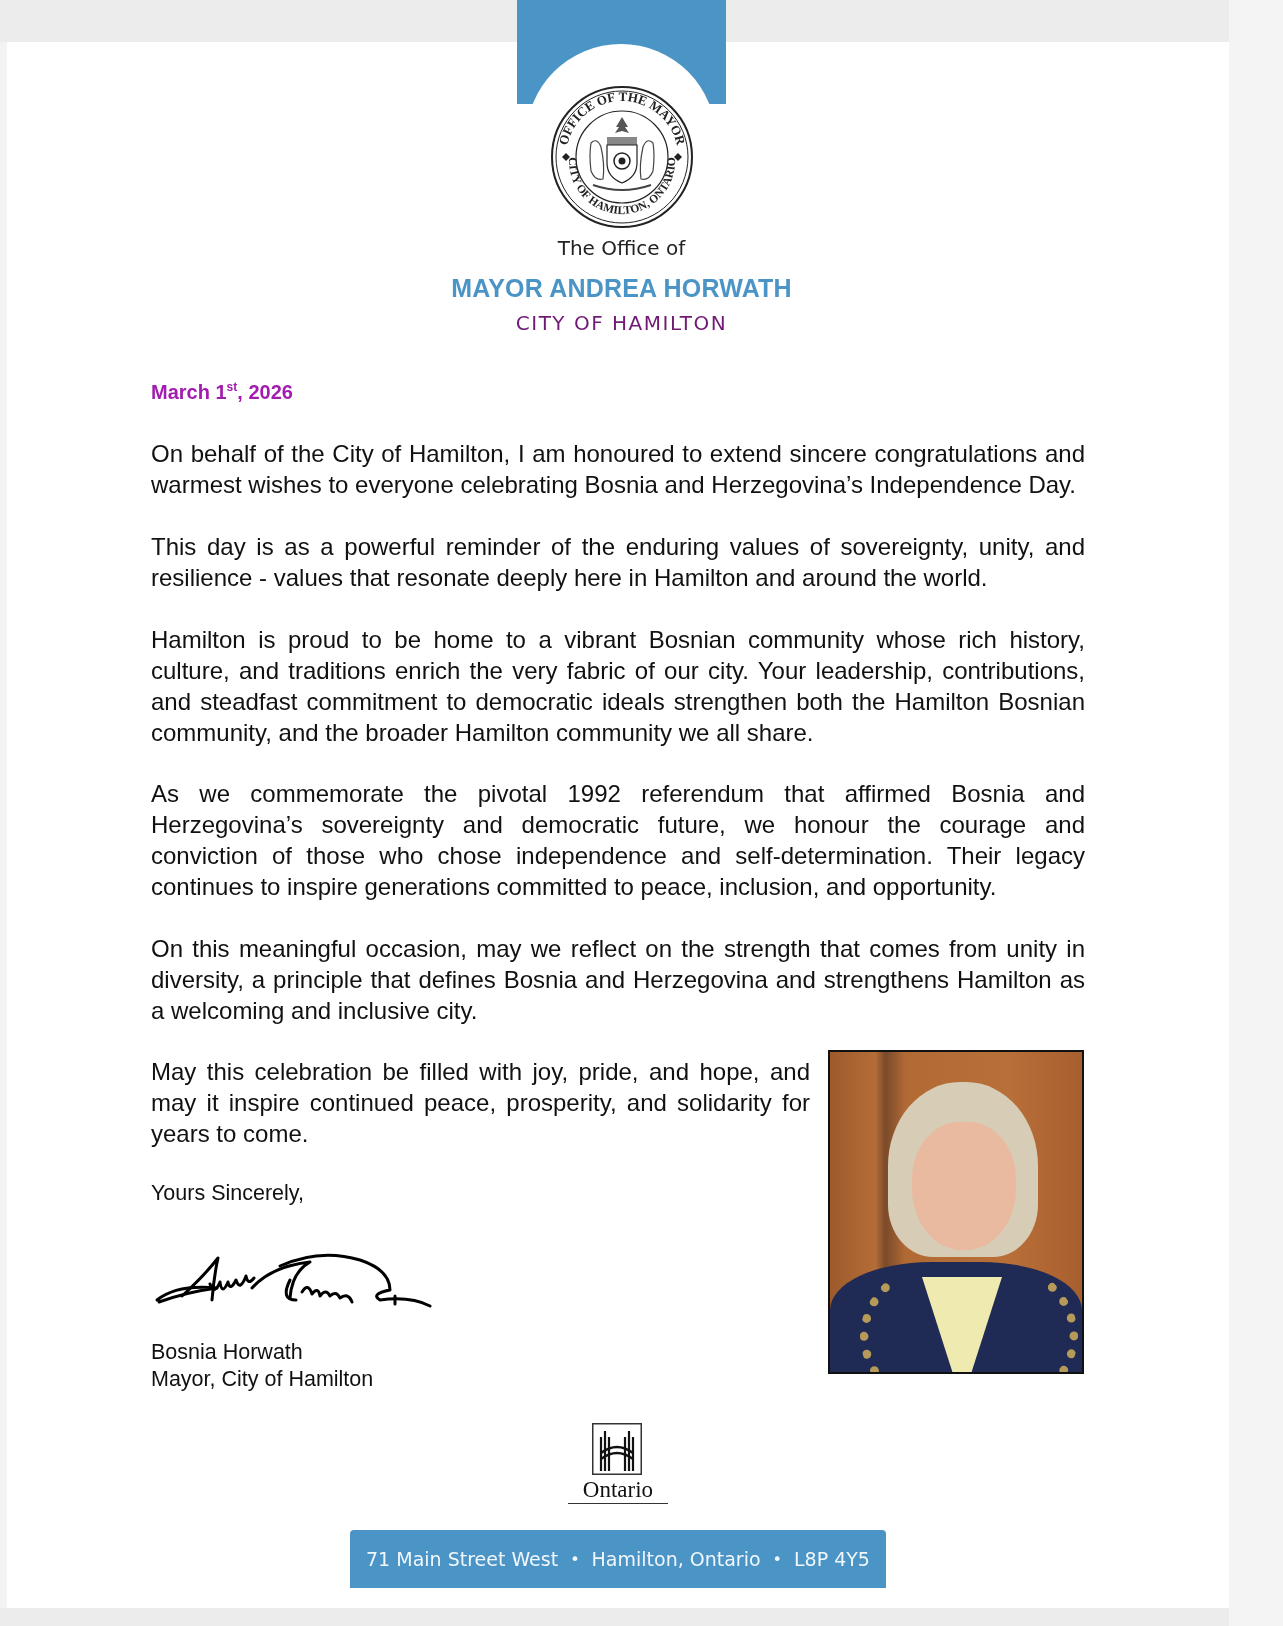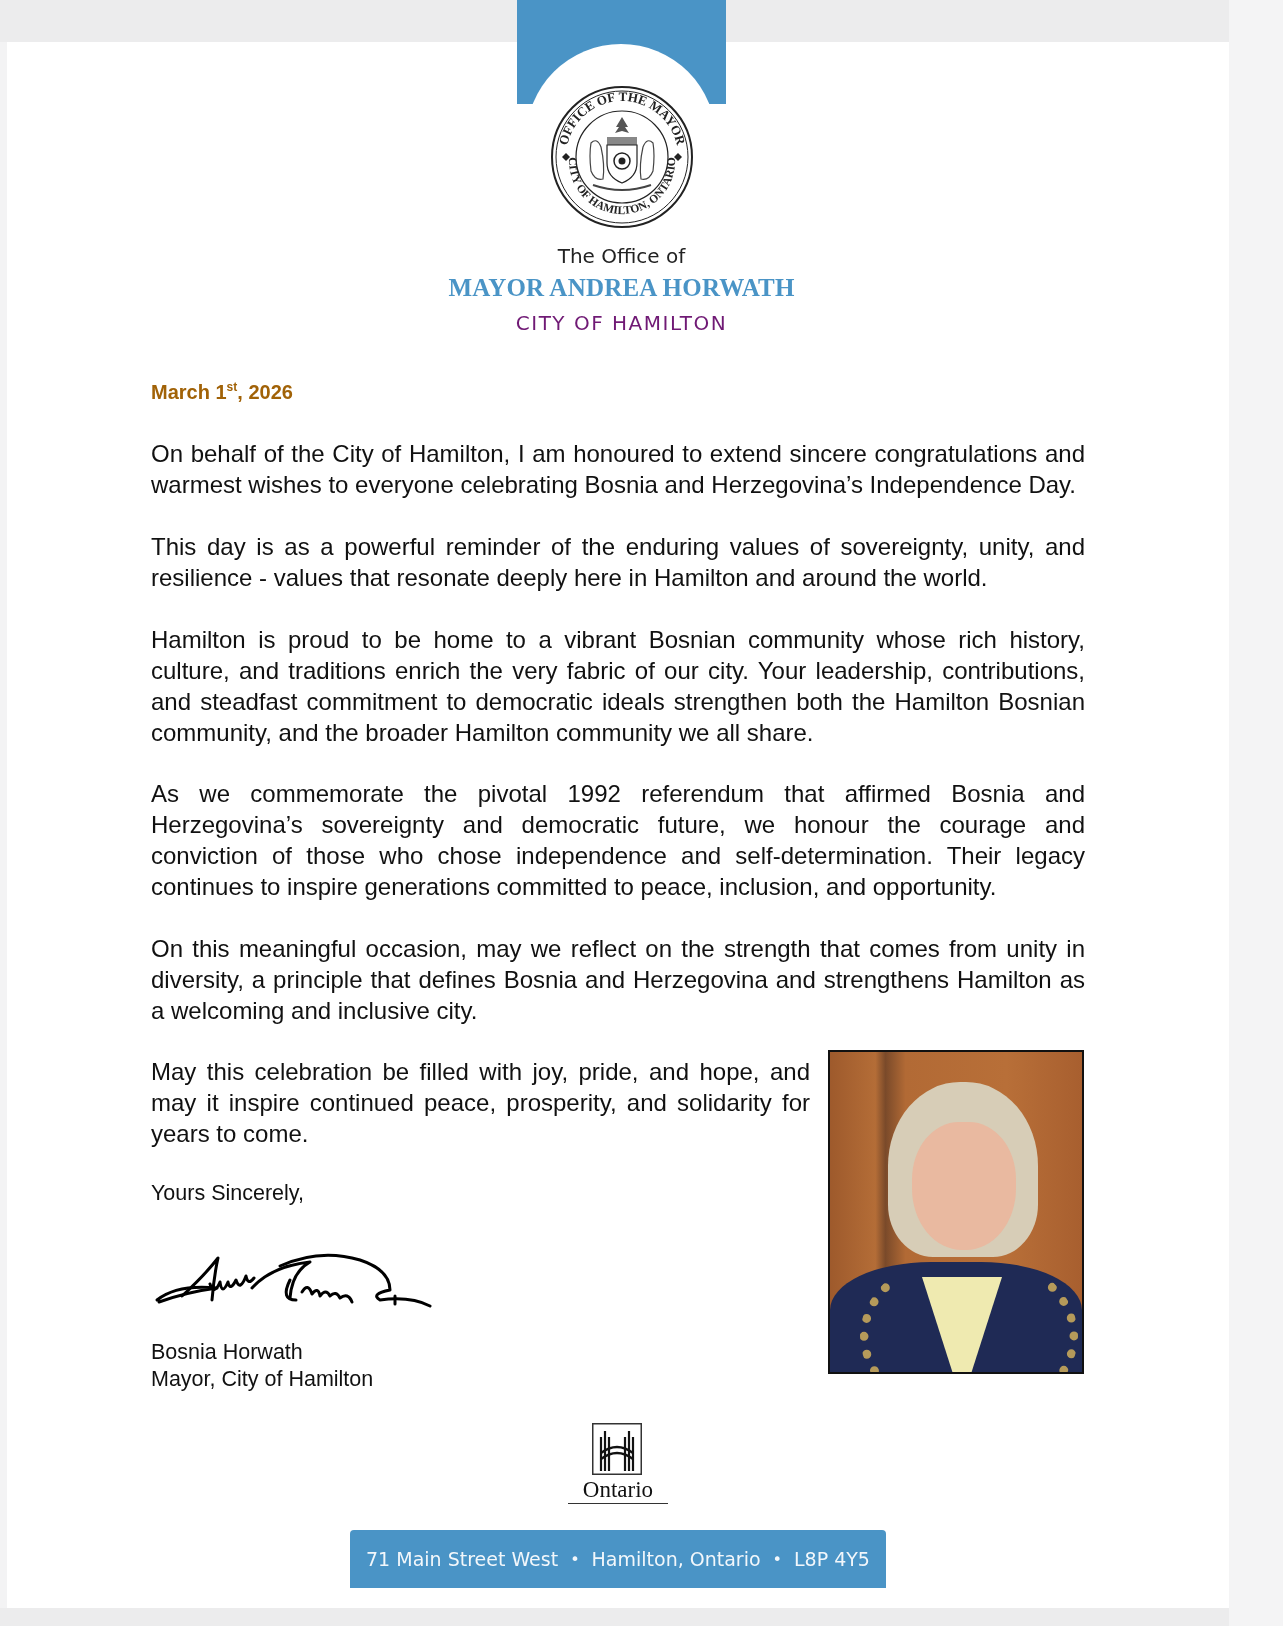--- a/index.html
+++ b/index.html
@@ -31,35 +31,35 @@
     overflow: hidden;
   }
   .header-tab::after {
     content: ""; position: absolute; left: 9px; top: 44px;
     width: 190px; height: 190px; border-radius: 50%; background: #fff;
   }
   .seal {
     position: absolute; left: 549px; top: 85px; width: 146px; height: 144px;
   }
   .office-of {
-    position: absolute; left: 0; top: 244px; width: 1243px; text-align: center;
+    position: absolute; left: 0; top: 236px; width: 1243px; text-align: center;
     font-family: "DejaVu Sans", sans-serif; font-size: 20px; color: #222;
   }
   .mayor-name {
     position: absolute; left: 0; top: 274px; width: 1243px; text-align: center;
-    font-family: Liberation Serif, serif; font-weight: bold; font-size: 25px;
+    font-family: Liberation Sans, sans-serif; font-weight: bold; font-size: 25px;
     color: #4a94c6; letter-spacing: 0.2px;
   }
   .city-name {
     position: absolute; left: 0; top: 311px; width: 1243px; text-align: center;
     font-family: "DejaVu Sans", sans-serif; font-size: 20px; color: #701a75; letter-spacing: 1.5px;
   }
   .date {
     position: absolute; left: 151px; top: 380px;
-    font-weight: bold; font-size: 20px; color: #a16207;
+    font-weight: bold; font-size: 20px; color: #a21caf;
   }
   .date sup { font-size: 12px; }
   .para {
     position: absolute; left: 151px; width: 934px;
     font-size: 24px; line-height: 31px; text-align: justify; color: #111;
   }
   .para.narrow { width: 659px; }
   .closing { position: absolute; left: 151px; top: 1181px; font-size: 21.5px; }
   .signature { position: absolute; left: 152px; top: 1252px; width: 285px; height: 66px; }
   .signer-name { position: absolute; left: 151px; top: 1339px; font-size: 21.5px; line-height: 27px; }

